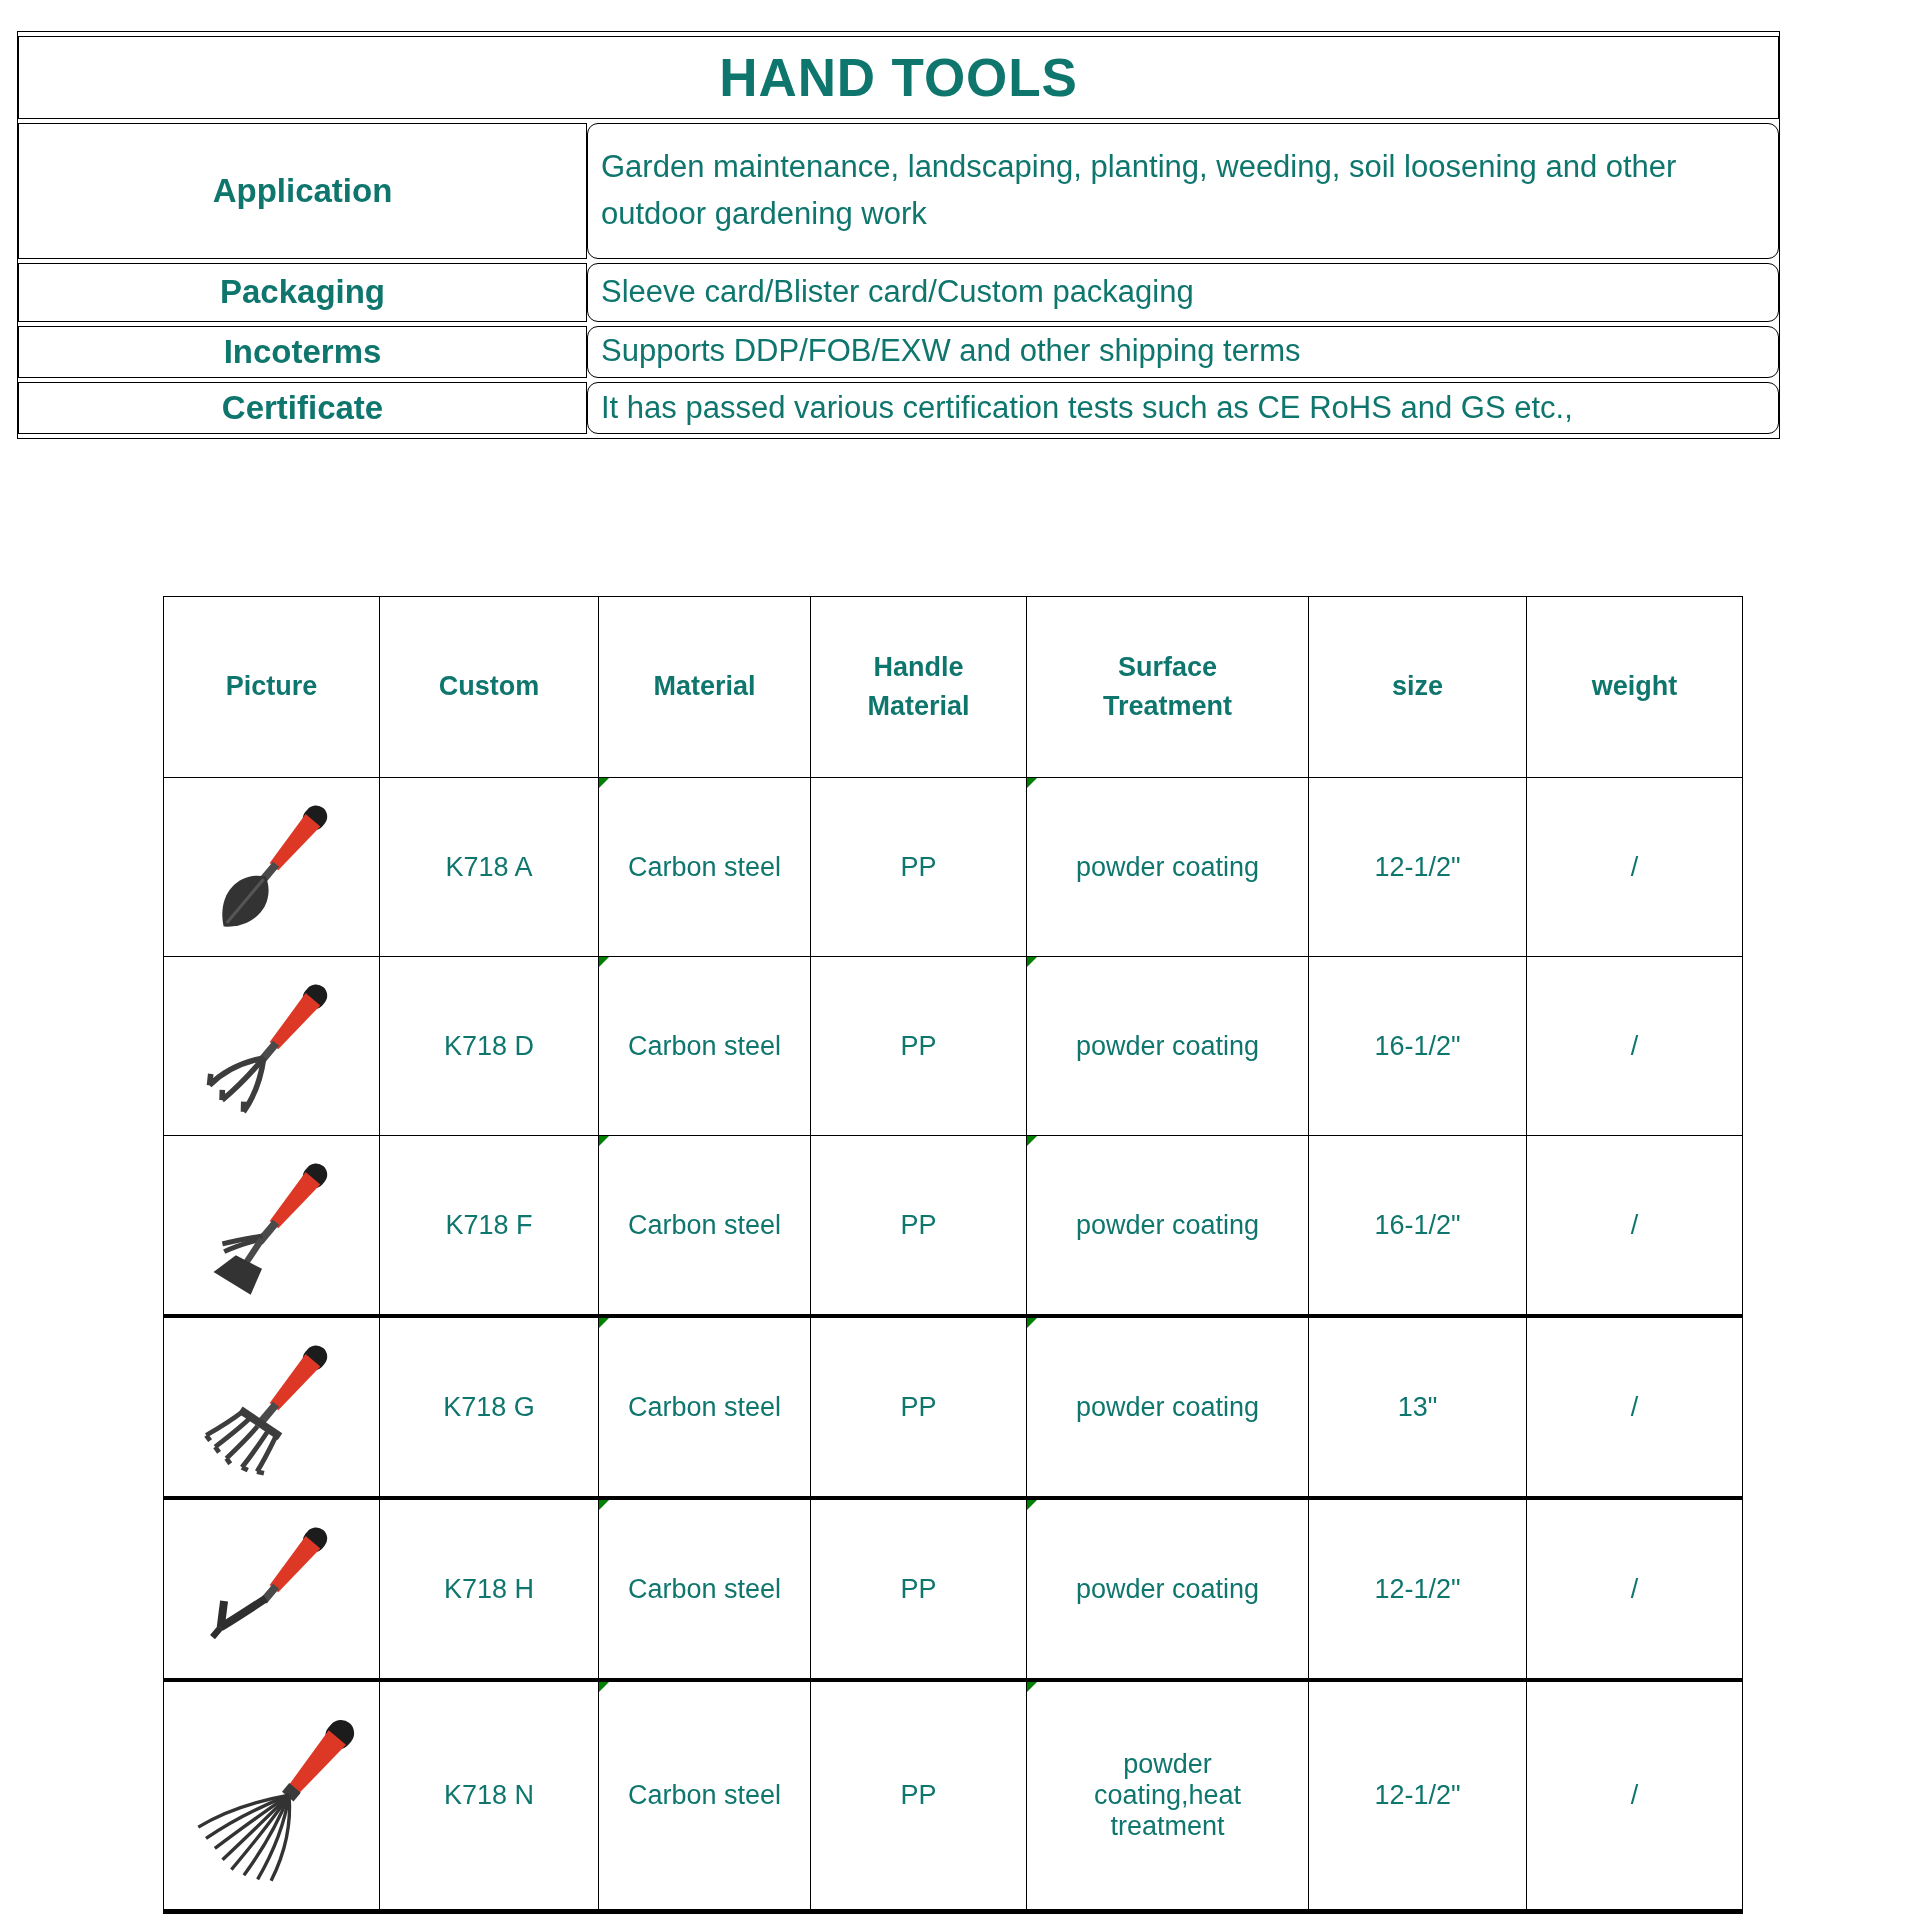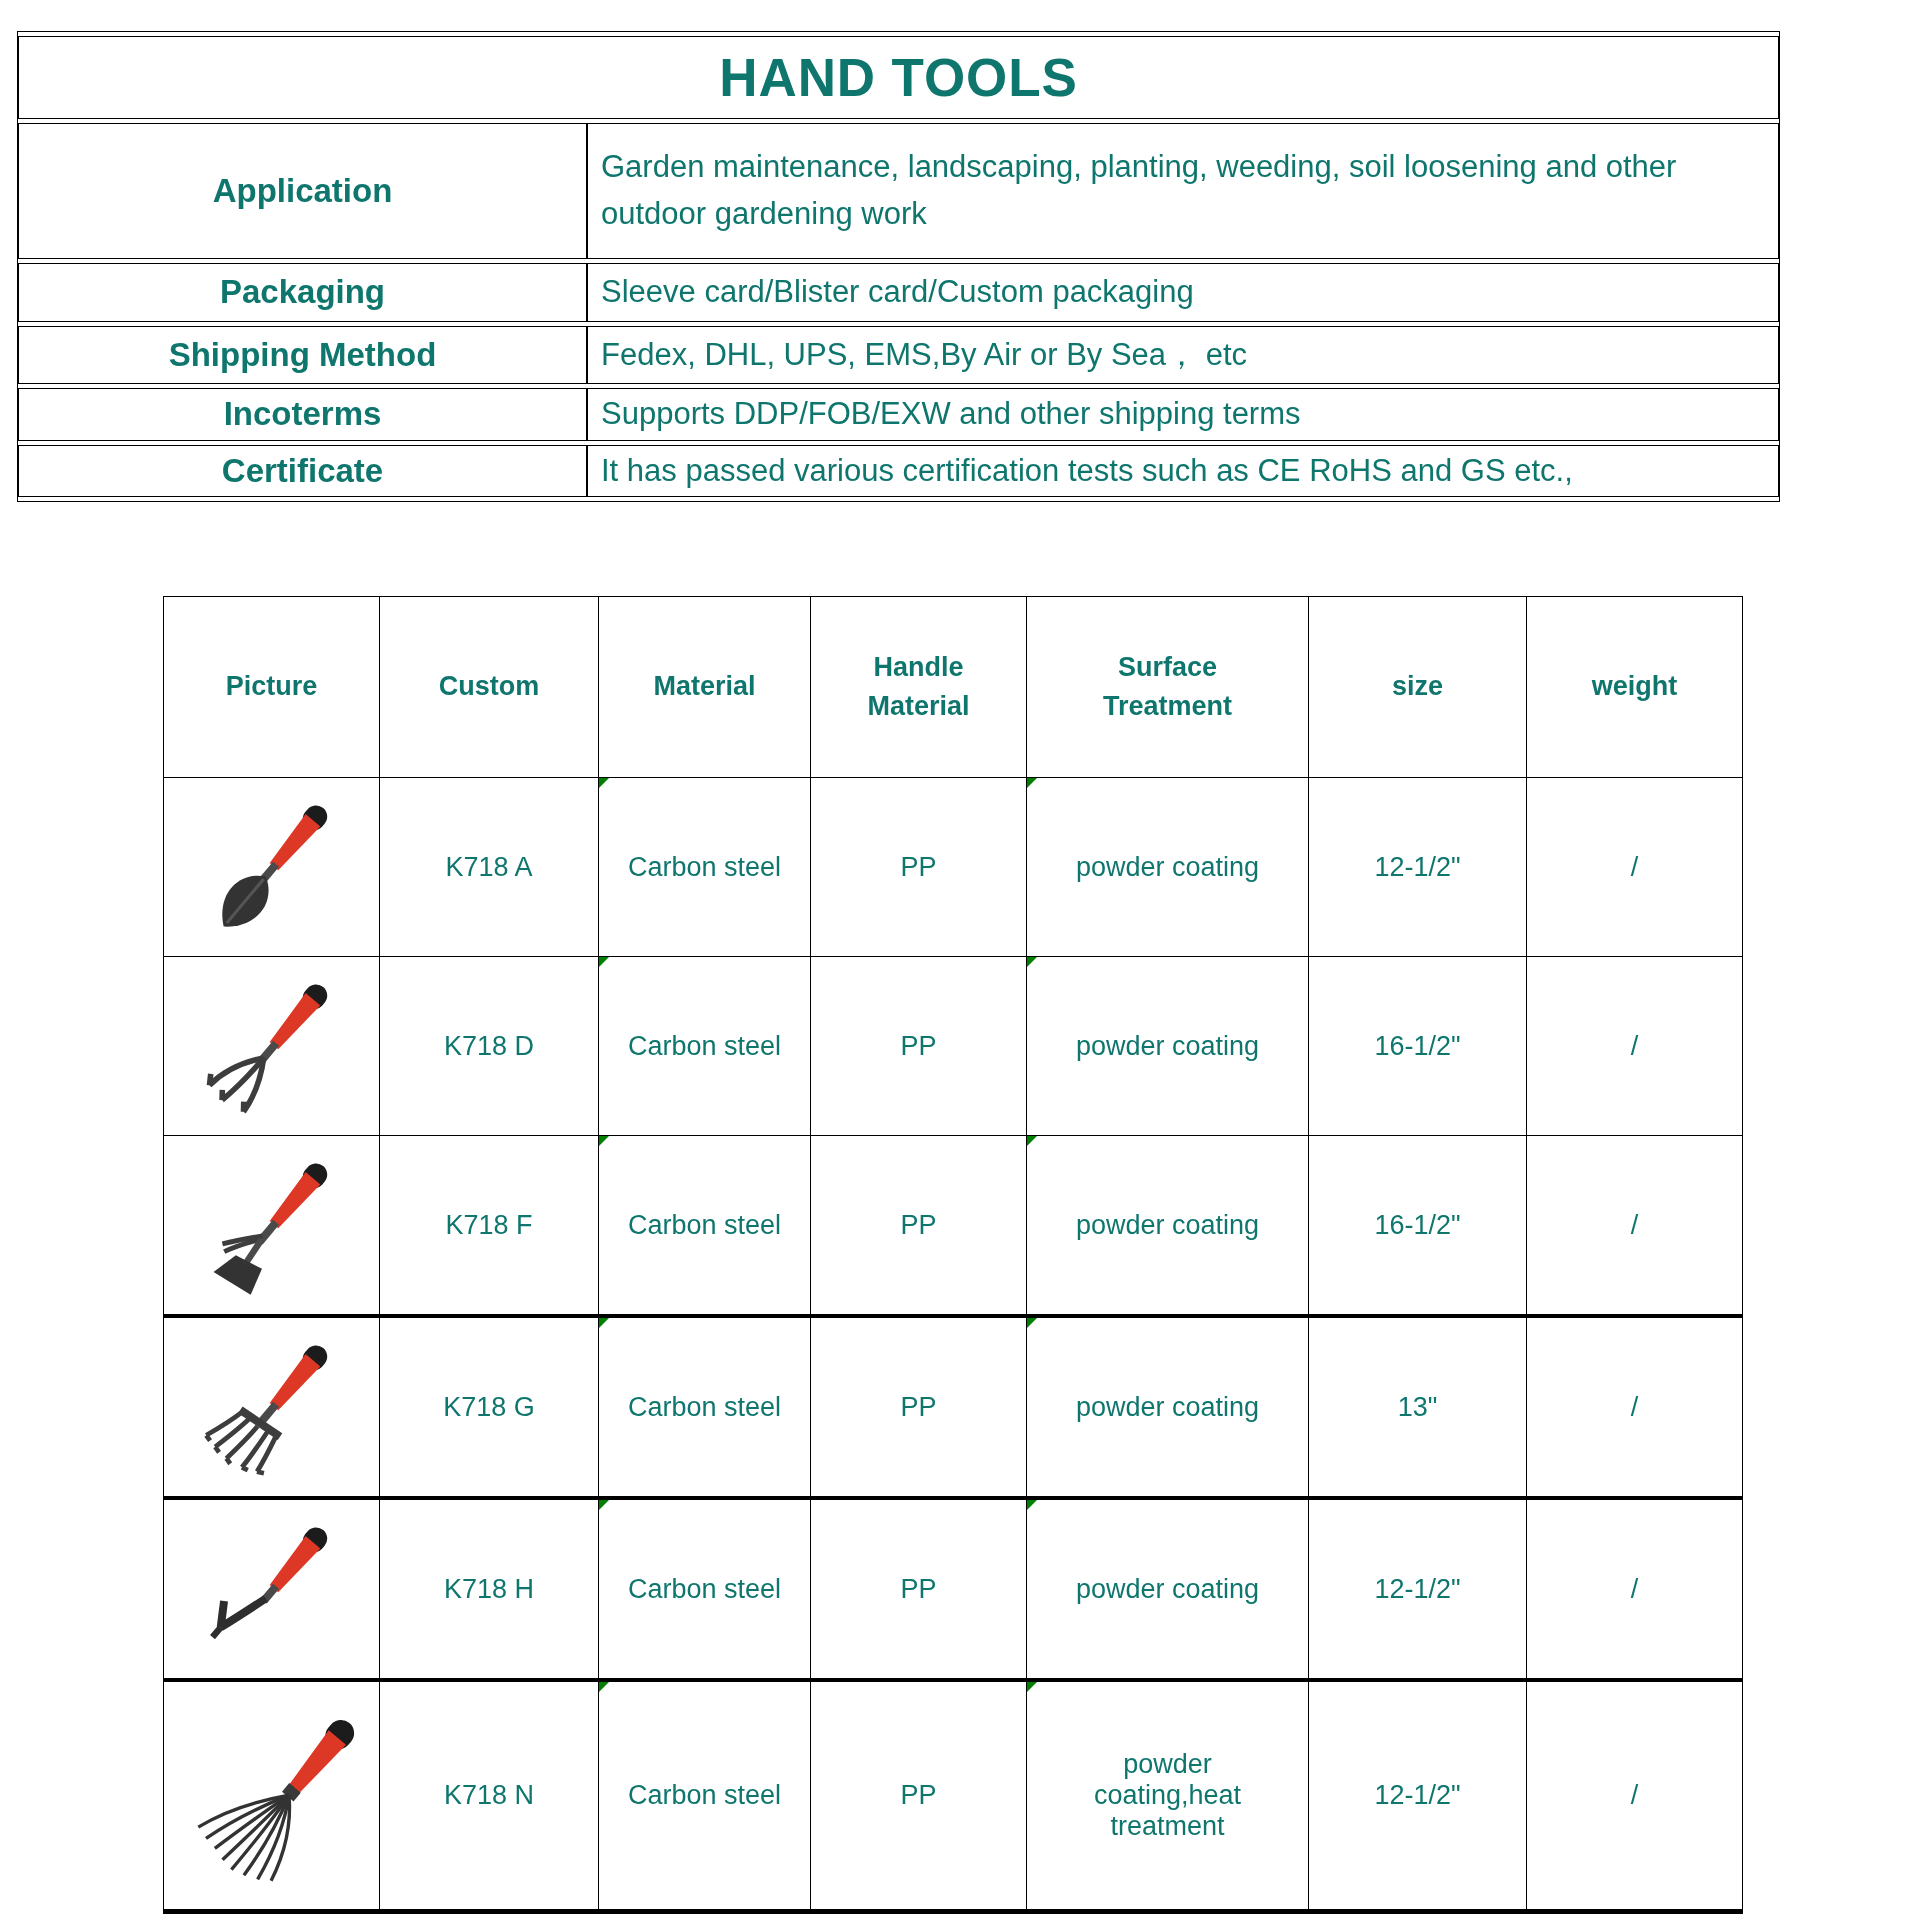--- a/index.html
+++ b/index.html
@@ -37,20 +37,21 @@
     text-align:center;
     font-size:33px;
     font-weight:bold;
     padding:0 17px;
   }
   td.spec-value{
     text-align:left;
     font-size:31px;
     padding:1.9px 13px;
     line-height:1.5;
+    border-radius:11px;
   }
   td.gray{background:#c0c0c0;}
   tr.r-app td{height:130px;}
   tr.r-pack td{height:53px;}
   tr.r-ship td{height:53px;}
   tr.r-inco td{height:43px;}
   tr.r-cert td{height:44px;margin-left:20px;}
   tr.r-cust td{height:50px;}
 
   
@@ -102,24 +103,20 @@
         <tr>
       <td class="spec-title" colspan="2">HAND TOOLS</td>
     </tr>
     <tr class="r-app">
       <td class="spec-label">Application</td>
       <td class="spec-value">Garden maintenance, landscaping, planting, weeding, soil loosening and other outdoor gardening work</td>
     </tr>
     <tr class="r-pack">
       <td class="spec-label">Packaging</td>
       <td class="spec-value">Sleeve card/Blister card/Custom packaging</td>
-    </tr>
-    <tr class="r-ship">
-      <td class="spec-label">Shipping Method</td>
-      <td class="spec-value">Fedex, DHL, UPS, EMS,By Air or By Sea， etc</td>
     </tr>
     <tr class="r-inco">
       <td class="spec-label">Incoterms</td>
       <td class="spec-value">Supports DDP/FOB/EXW and other shipping terms</td>
     </tr>
     <tr class="r-cert">
       <td class="spec-label">Certificate</td>
       <td class="spec-value">It has passed various certification tests such as CE RoHS and GS etc.,</td>
     </tr>
   </tbody>

